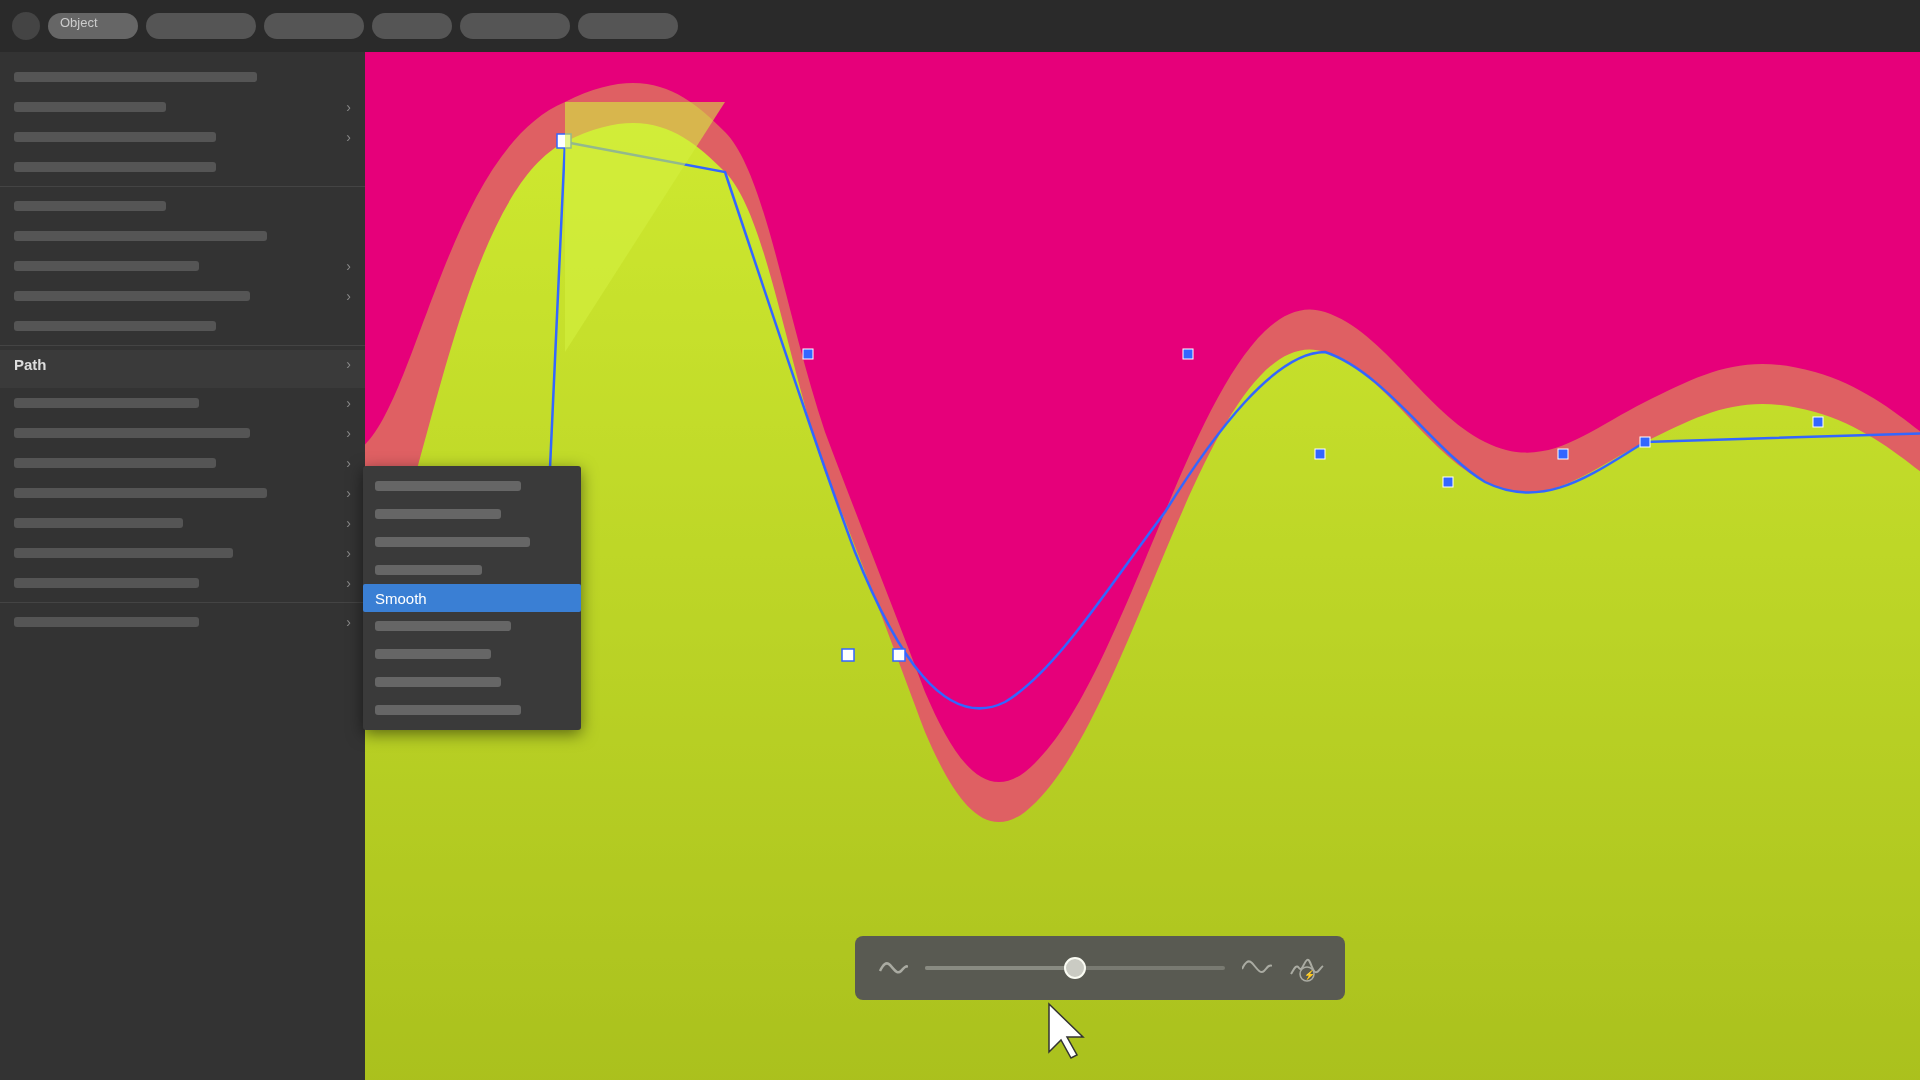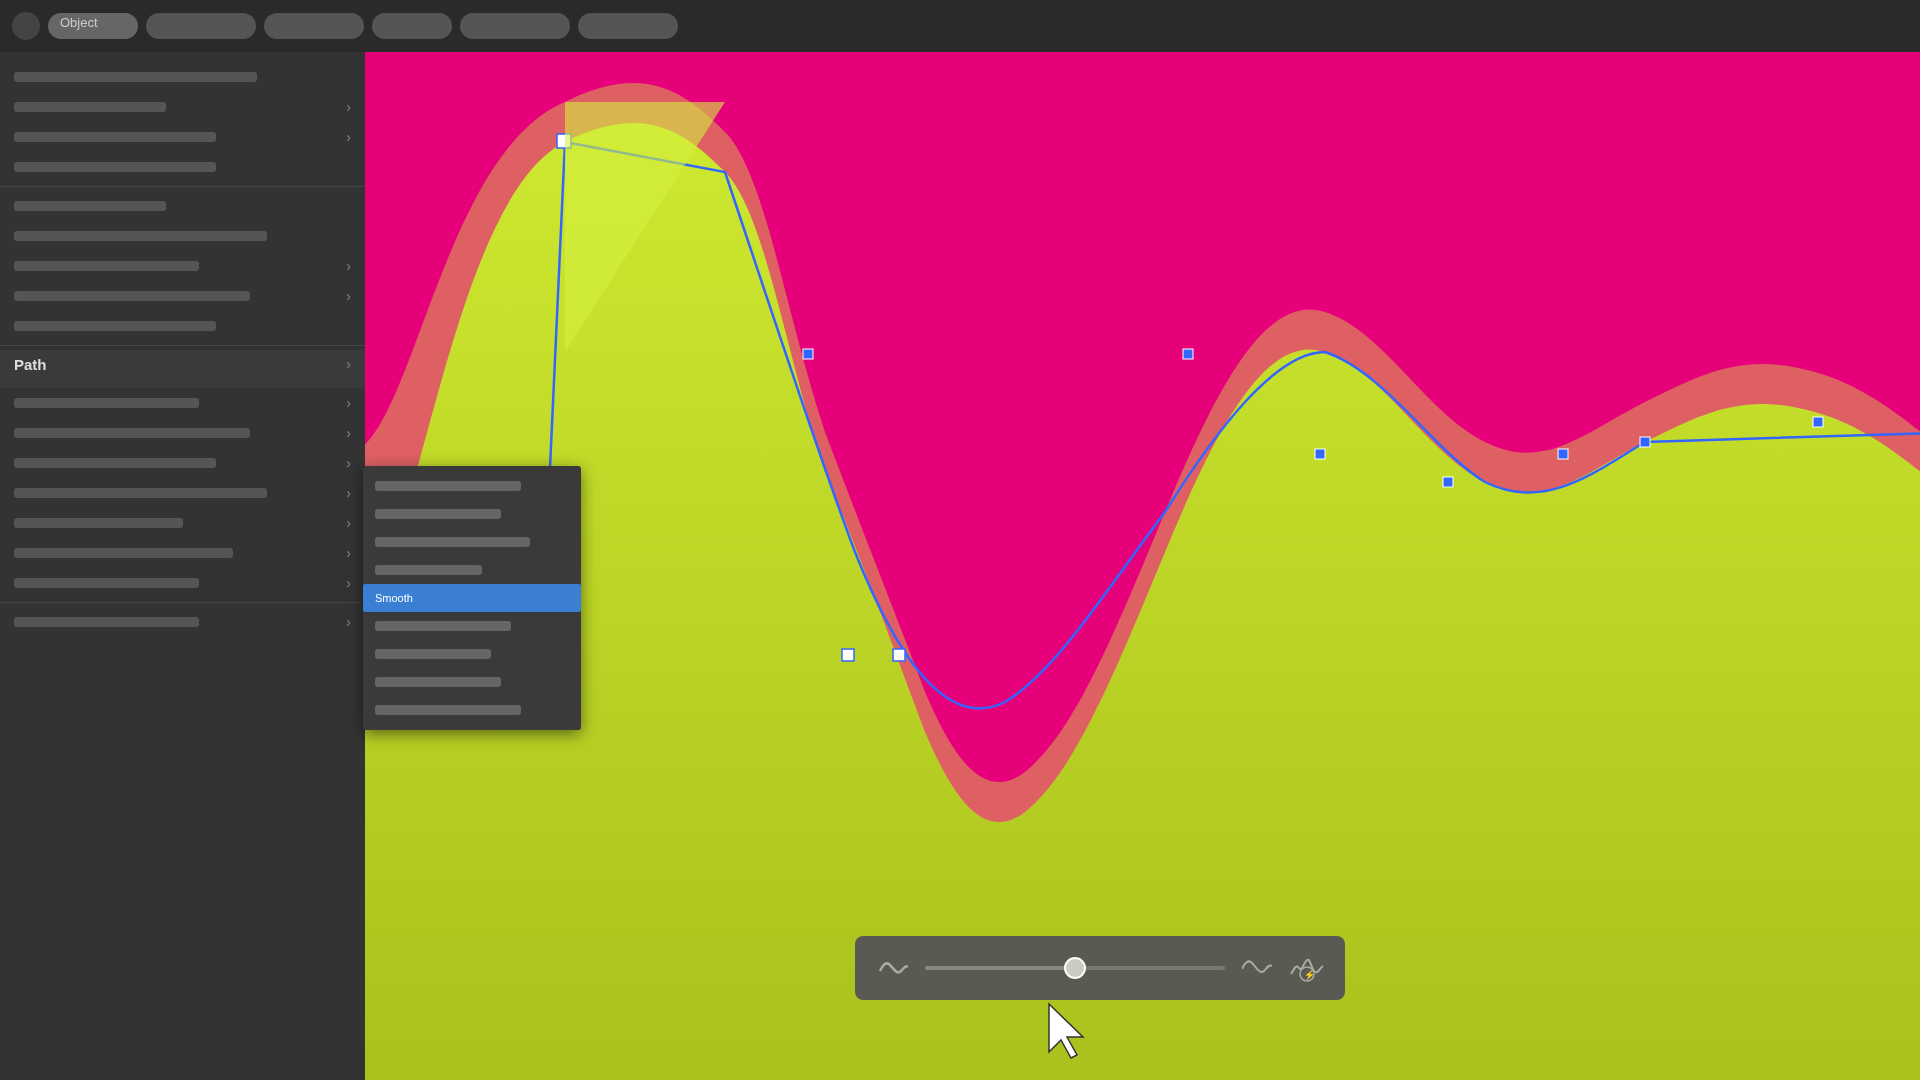--- a/index.html
+++ b/index.html
@@ -119,21 +119,21 @@
       background: #3a7fd4;
       border-radius: 2px;
     }
     .dropdown-bar {
       background: #666;
       border-radius: 3px;
       height: 10px;
     }
     .dropdown-item.selected .dropdown-label {
       color: #fff;
-      font-size: 11px;
+      font-size: 15px;
       font-weight: 500;
     }
     .dropdown-label {
       color: #ccc;
       font-size: 14px;
     }
 
     
     .canvas {
       position: absolute;

